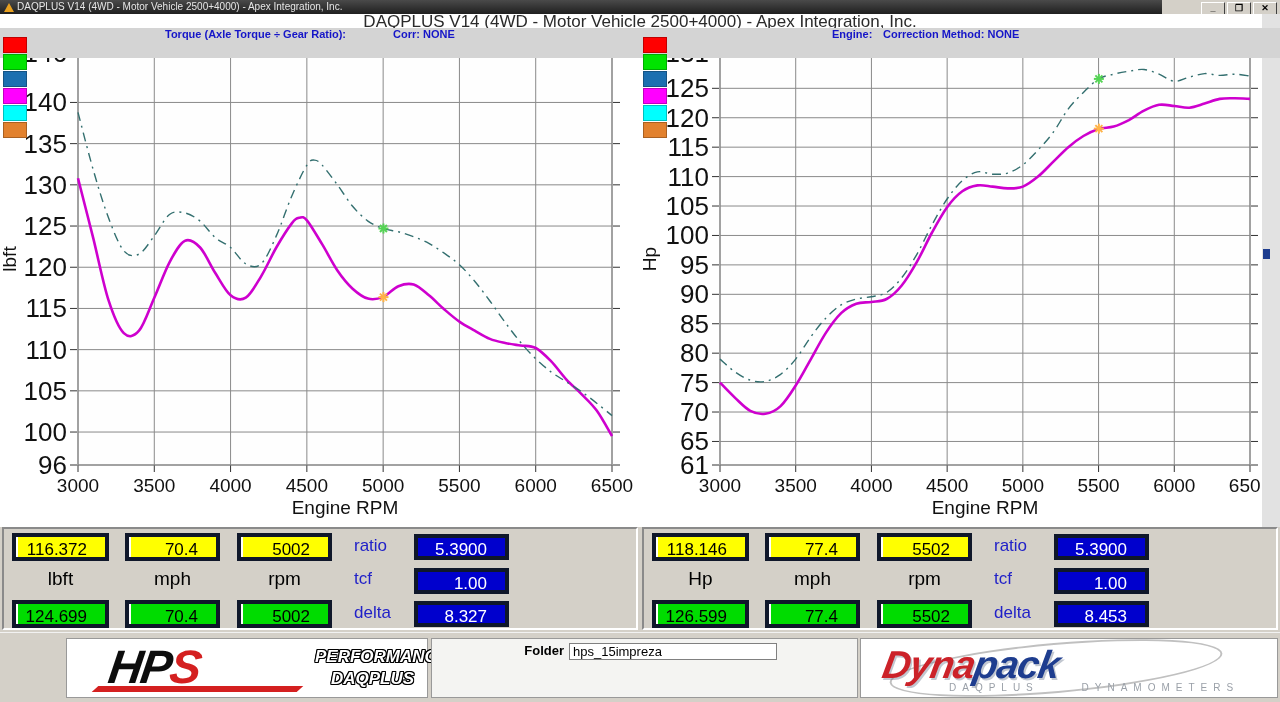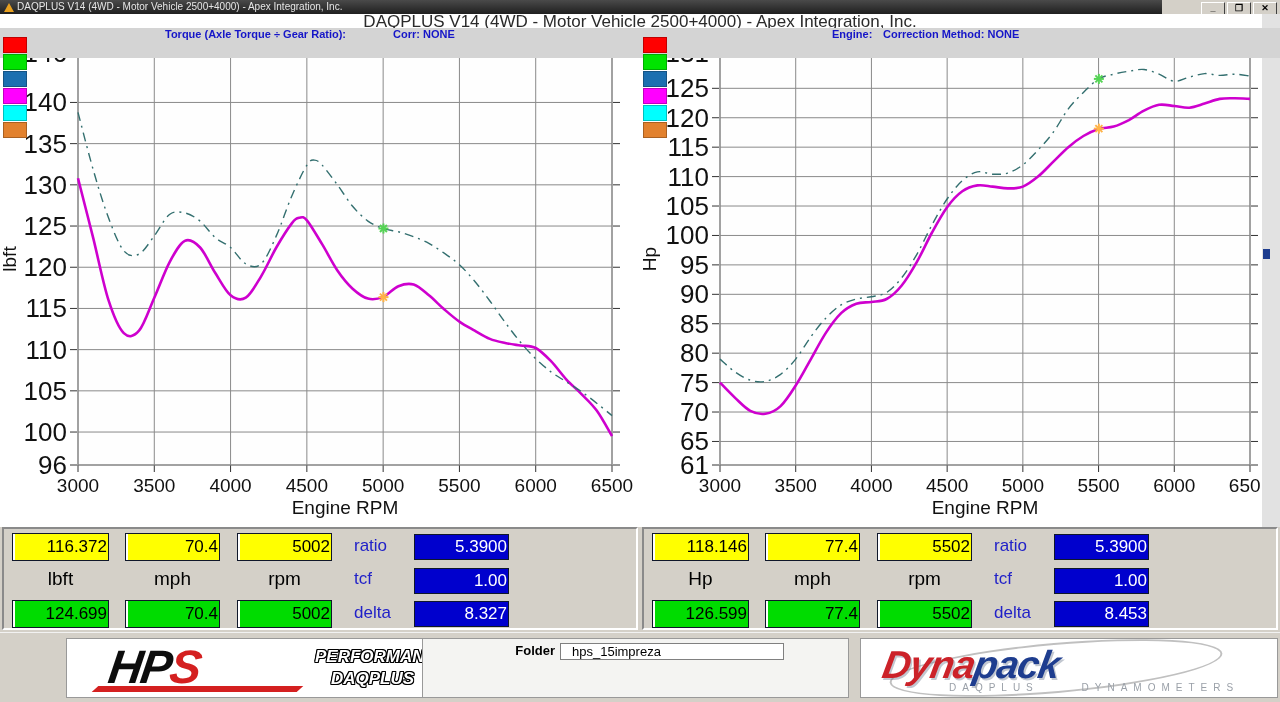--- a/index.html
+++ b/index.html
@@ -18,40 +18,40 @@
   
   #chartregion{position:absolute;left:0;top:41px;width:1280px;height:486px;background:#fff;}
   .chart-svg{position:absolute;top:-5px;width:640px;height:491px;}
   svg text{font-family:"Liberation Sans",sans-serif;}
   .swatches{position:absolute;top:-4px;width:24px;z-index:3;}
   .swatch{width:24px;height:16px;margin-bottom:1px;border:1px solid rgba(0,0,0,.25);box-sizing:border-box;}
   #rightstrip{position:absolute;left:1261px;top:-27px;width:19px;height:513px;background:#e2e2e2;border-left:1px solid #fff;}
   #rightstrip .thumb{position:absolute;left:1px;top:235px;width:7px;height:10px;background:#1e3d8f;}
   
   .panel{position:absolute;top:527px;width:636px;height:103px;background:#d4d0c8;border:2px solid;border-color:#8a8a8a #ffffff #ffffff #8a8a8a;box-sizing:border-box;}
-  .vbox{position:absolute;height:28px;border:1px solid #0f172a;box-sizing:border-box;font-size:17px;line-height:26px;text-align:right;padding-right:1px;color:#000;}
+  .vbox{position:absolute;height:28px;border:4px solid #0f172a;box-sizing:border-box;font-size:17px;line-height:26px;text-align:right;padding-right:18px;color:#000;}
   .vbox.yellow{background:#ffff00;box-shadow:inset 2px 0 0 #fff;}
   .vbox.green{background:#00dc00;box-shadow:inset 2px 0 0 #fff;}
   .vbox.blue{background:#0000cd;color:#fff;height:26px;line-height:24px;}
   .yb1{left:8px;top:4px;width:97px}.yb2{left:121px;top:4px;width:95px}.yb3{left:233px;top:4px;width:95px}
   .gb1{left:8px;top:71px;width:97px}.gb2{left:121px;top:71px;width:95px}.gb3{left:233px;top:71px;width:95px}
   .unit-label{position:absolute;top:38px;height:24px;font-size:19px;line-height:24px;text-align:center;color:#000;}
   .ul1{left:8px;width:97px}.ul2{left:121px;width:95px}.ul3{left:233px;width:95px}
   .blue-label{position:absolute;left:350px;font-size:17px;color:#2121c8;}
   .lab1{top:7px}.lab2{top:40px}.lab3{top:74px}
   .bb{left:410px;width:95px}.bb1{top:5px}.bb2{top:39px}.bb3{top:72px}
   
   #footer{position:absolute;left:0;top:632px;width:1280px;height:70px;background:#d4d0c8;border-top:1px solid #f2f2f2;}
   .card{position:absolute;top:5px;height:60px;background:#fff;border:1px solid #999;box-sizing:border-box;}
   #hps-card{left:66px;width:362px;}
-  #fields-card{left:422px;width:427px;background:#f4f4f2;}
+  #fields-card{left:431px;width:427px;background:#f4f4f2;}
   #dyna-card{left:860px;width:418px;}
   .frow{position:absolute;left:0;height:16px;width:100%;}
   .flabel{position:absolute;left:0;width:132px;text-align:right;font-size:13px;font-weight:bold;color:#000;line-height:16px;}
-  .finput{position:absolute;left:137px;top:0;width:200px;height:15px;border:1px solid #808080;background:#fff;font-family:"Liberation Sans",sans-serif;font-size:13px;padding:0 11px;box-sizing:content-box;}
+  .finput{position:absolute;left:137px;top:0;width:200px;height:15px;border:1px solid #808080;background:#fff;font-family:"Liberation Sans",sans-serif;font-size:13px;padding:0 3px;box-sizing:content-box;}
   .fr1{top:4px}.fr2{top:22px}.fr3{top:40px}
   
   #hps-text{position:absolute;left:42px;top:0px;font-size:47px;font-weight:bold;font-style:italic;transform:skewX(-8deg);letter-spacing:-2px;line-height:56px;}
   #hps-text .hp{color:#0d0d0d}.hps-s{color:#d42020}
   #hps-swoosh{position:absolute;left:28px;top:47px;width:205px;height:6px;background:#d42020;transform:skewX(-48deg);}
   #hps-tag{position:absolute;left:248px;top:7px;font-style:italic;font-weight:bold;font-size:17px;color:#fff;line-height:22px;white-space:nowrap;
     text-shadow:1px 0 #000,-1px 0 #000,0 1px #000,0 -1px #000,1px 1px #000,-1px -1px #000,1px -1px #000,-1px 1px #000;}
   #hps-tag .l2{margin-left:16px;}
   
   #dyna-ellipse{position:absolute;left:28px;top:4px;width:330px;height:46px;border:2px solid #c0c0c0;border-radius:50%;transform:rotate(-5deg);}

